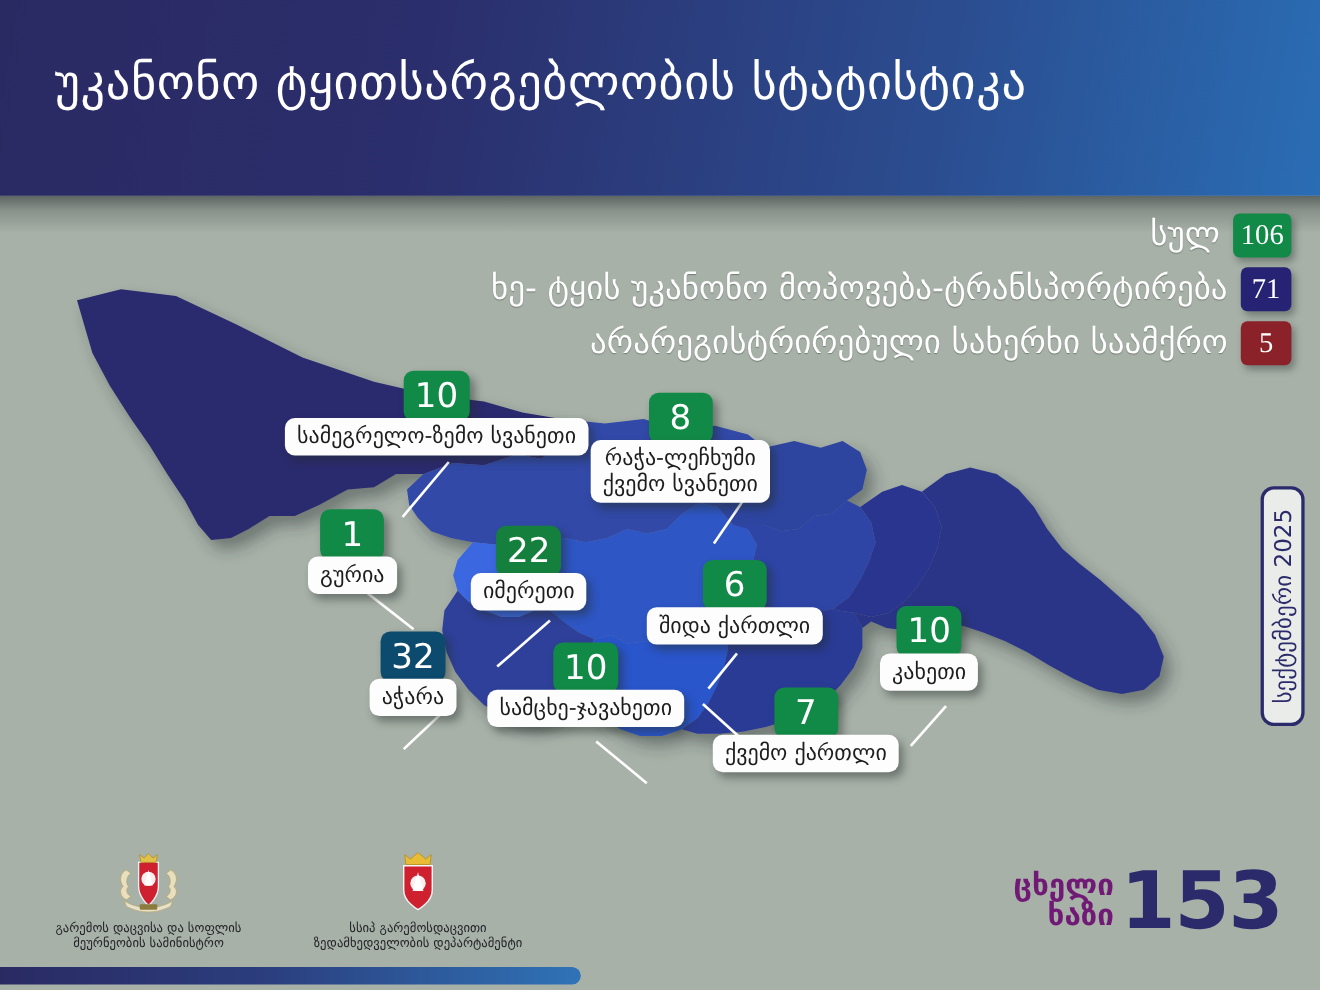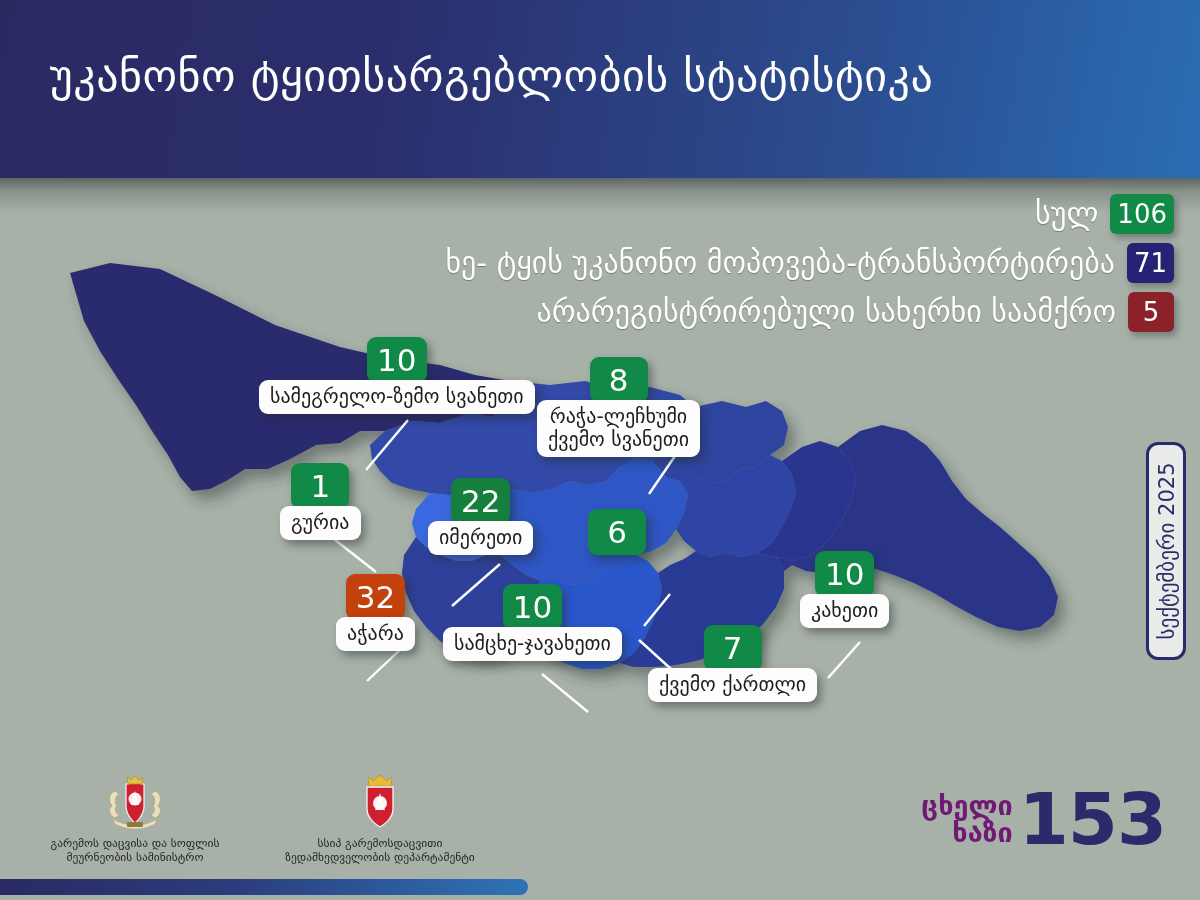--- a/index.html
+++ b/index.html
@@ -39,20 +39,21 @@
     color:#ffffff;font-size:30px;line-height:24px;
     text-align:right;margin-right:12px;white-space:nowrap;
     text-shadow:0 1px 1px rgba(50,60,54,.45);
   }
   .legend-chip{
     min-width:46px;height:40px;border-radius:6px;
     display:flex;align-items:center;justify-content:center;
     color:#ffffff;font-size:26px;font-weight:400;
     padding:0 7px;box-sizing:border-box;
     box-shadow:3px 4px 7px rgba(40,50,45,.40);
+    font-family:Liberation Serif, serif;
   }
 
   
   .map-wrap{position:absolute;left:40px;top:255px;width:1090px;height:520px;z-index:10;}
   .map-wrap svg{display:block;width:100%;height:100%;overflow:visible;}
 
   
   .marker{position:absolute;z-index:25;}
   .marker .num{
     display:inline-flex;align-items:center;justify-content:center;
@@ -274,35 +275,36 @@
 
   <div class="marker" style="left:428px;top:478px;">
     <div class="m-stack c">
       <div class="num" style="background:#15803d">22</div>
       <div class="name">იმერეთი</div>
     </div>
   </div>
 
   <div class="marker" style="left:336px;top:574px;">
     <div class="m-stack c">
-      <div class="num" style="background:#c2410c">32</div>
+      <div class="num" style="background:#0c4a6e">32</div>
       <div class="name">აჭარა</div>
     </div>
   </div>
 
   <div class="marker" style="left:443px;top:584px;">
     <div class="m-stack c">
       <div class="num" style="background:#128a47">10</div>
       <div class="name">სამცხე-ჯავახეთი</div>
     </div>
   </div>
 
   <div class="marker" style="left:588px;top:509px;">
     <div class="m-stack c">
       <div class="num" style="background:#128a47">6</div>
+      <div class="name">შიდა ქართლი</div>
     </div>
   </div>
 
   <div class="marker" style="left:648px;top:625px;">
     <div class="m-stack c">
       <div class="num" style="background:#128a47">7</div>
       <div class="name">ქვემო ქართლი</div>
     </div>
   </div>
 

